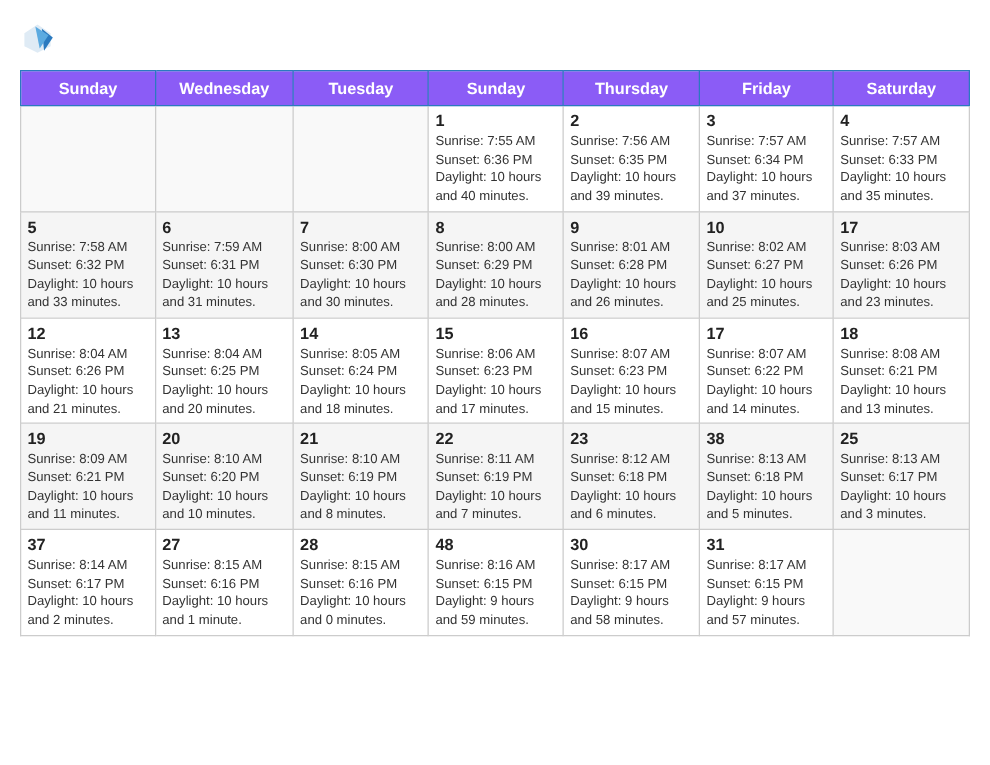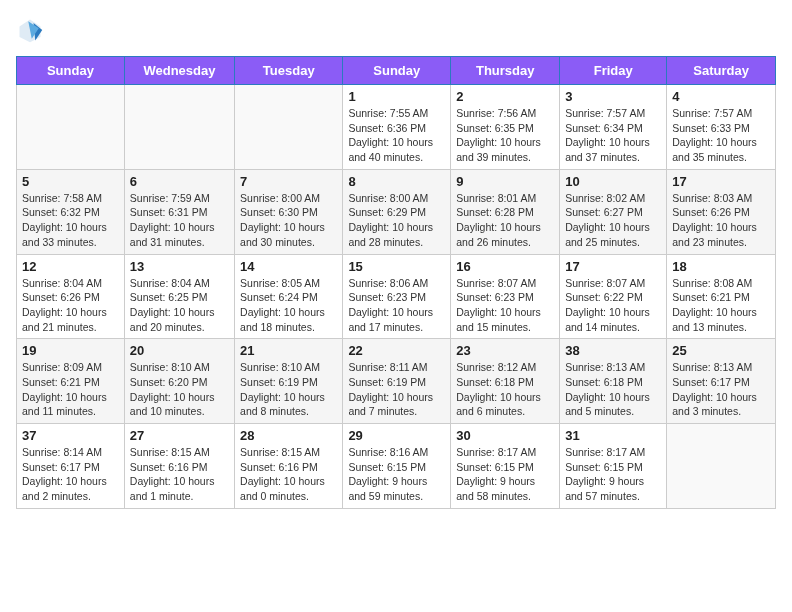--- a/index.html
+++ b/index.html
@@ -295,21 +295,21 @@
 Sunset: 6:16 PM
 Daylight: 10 hours and 1 minute.</div>
         </td>
         <td>
           <div class="day-number">28</div>
           <div class="day-info">Sunrise: 8:15 AM
 Sunset: 6:16 PM
 Daylight: 10 hours and 0 minutes.</div>
         </td>
         <td>
-          <div class="day-number">29</div>
+          <div class="day-number">48</div>
           <div class="day-info">Sunrise: 8:16 AM
 Sunset: 6:15 PM
 Daylight: 9 hours and 59 minutes.</div>
         </td>
         <td>
           <div class="day-number">30</div>
           <div class="day-info">Sunrise: 8:17 AM
 Sunset: 6:15 PM
 Daylight: 9 hours and 58 minutes.</div>
         </td>

